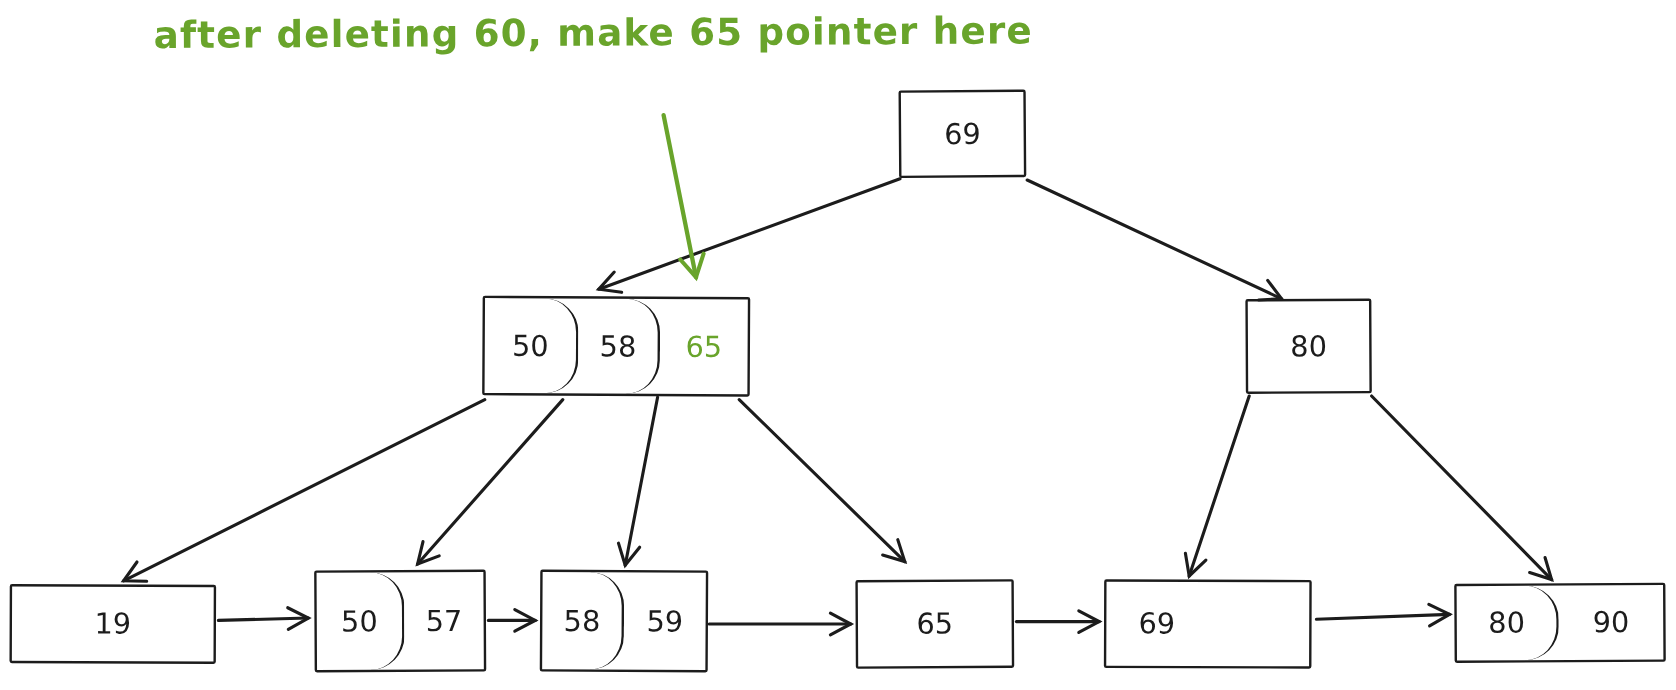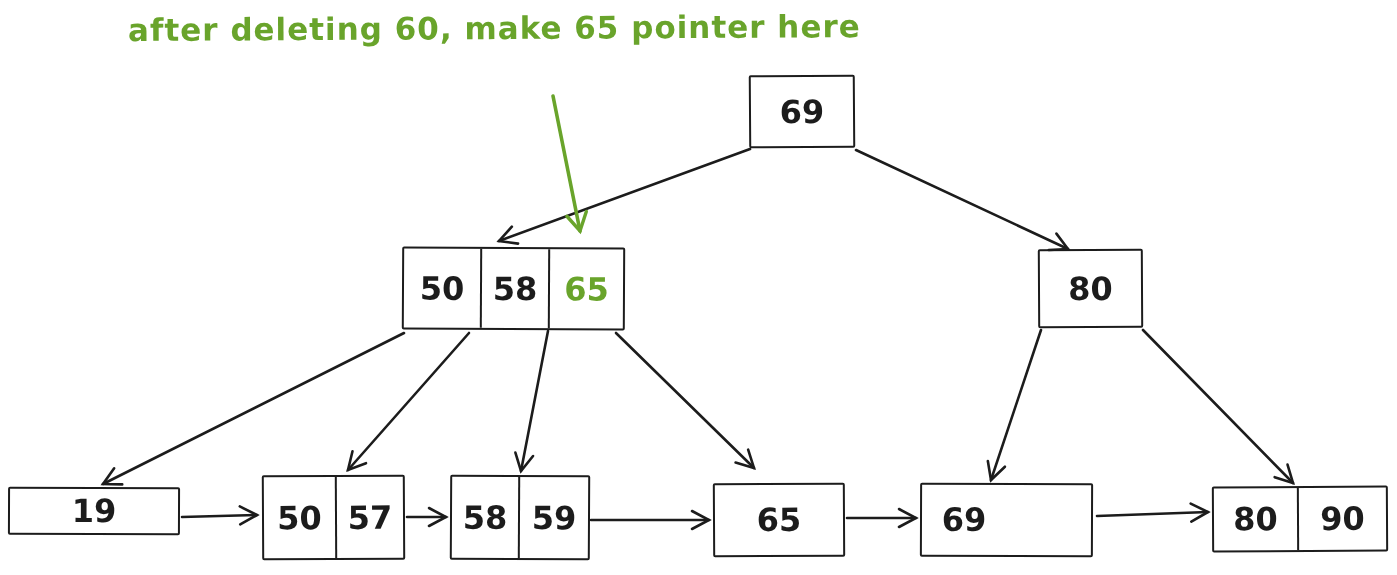--- a/index.html
+++ b/index.html
@@ -16,31 +16,31 @@
     white-space:nowrap;z-index:2;
     transform:rotate(-0.3deg);
   }
   .node{
     position:absolute;display:flex;box-sizing:border-box;
     background:#ffffff;border:2.6px solid #1c1c1c;border-radius:2px;
     z-index:2;
   }
   .cell{
     display:flex;align-items:center;justify-content:center;
-    color:#1c1c1c;font-size:32px;font-weight:700;
+    color:#1c1c1c;font-size:24px;font-weight:400;
     border-right:2.4px solid #1c1c1c;
-    flex:1 1 0;box-sizing:border-box;
+    flex:1 1 0;box-sizing:border-box;border-radius:28px;
   }
   .cell:last-child{border-right:none;}
   .cell.green{color:#69a42b;}
   
   .n-root          {left:749px; top:75px;  width:106px; height:73px; transform:rotate(-0.4deg);}
   .n-internal-left {left:402px; top:247px; width:223px; height:83px; transform:rotate(0.3deg);}
   .n-internal-right{left:1038px;top:249px; width:105px; height:79px; transform:rotate(-0.3deg);}
-  .n-leaf1{left:8px;   top:487px; width:172px; height:48px; transform:rotate(0.2deg);}
+  .n-leaf1{left:8px;   top:487px; width:172px; height:66px; transform:rotate(0.2deg);}
   .n-leaf2{left:262px; top:475px; width:143px; height:85px; transform:rotate(-0.3deg);}
   .n-leaf3{left:450px; top:475px; width:140px; height:85px; transform:rotate(0.3deg);}
   .n-leaf4{left:713px; top:483px; width:132px; height:74px; transform:rotate(-0.3deg);}
   .n-leaf5{left:920px; top:483px; width:173px; height:74px; transform:rotate(0.2deg);}
   .n-leaf6{left:1212px;top:486px; width:176px; height:66px; transform:rotate(-0.3deg);}
   .n-internal-left .c0{flex:0 0 78px;}
   .n-internal-left .c1{flex:0 0 68px;}
   .n-internal-left .c2{flex:1 1 auto;}
   .n-leaf2 .c0{flex:0 0 73px;}
   .n-leaf3 .c0{flex:0 0 68px;}

